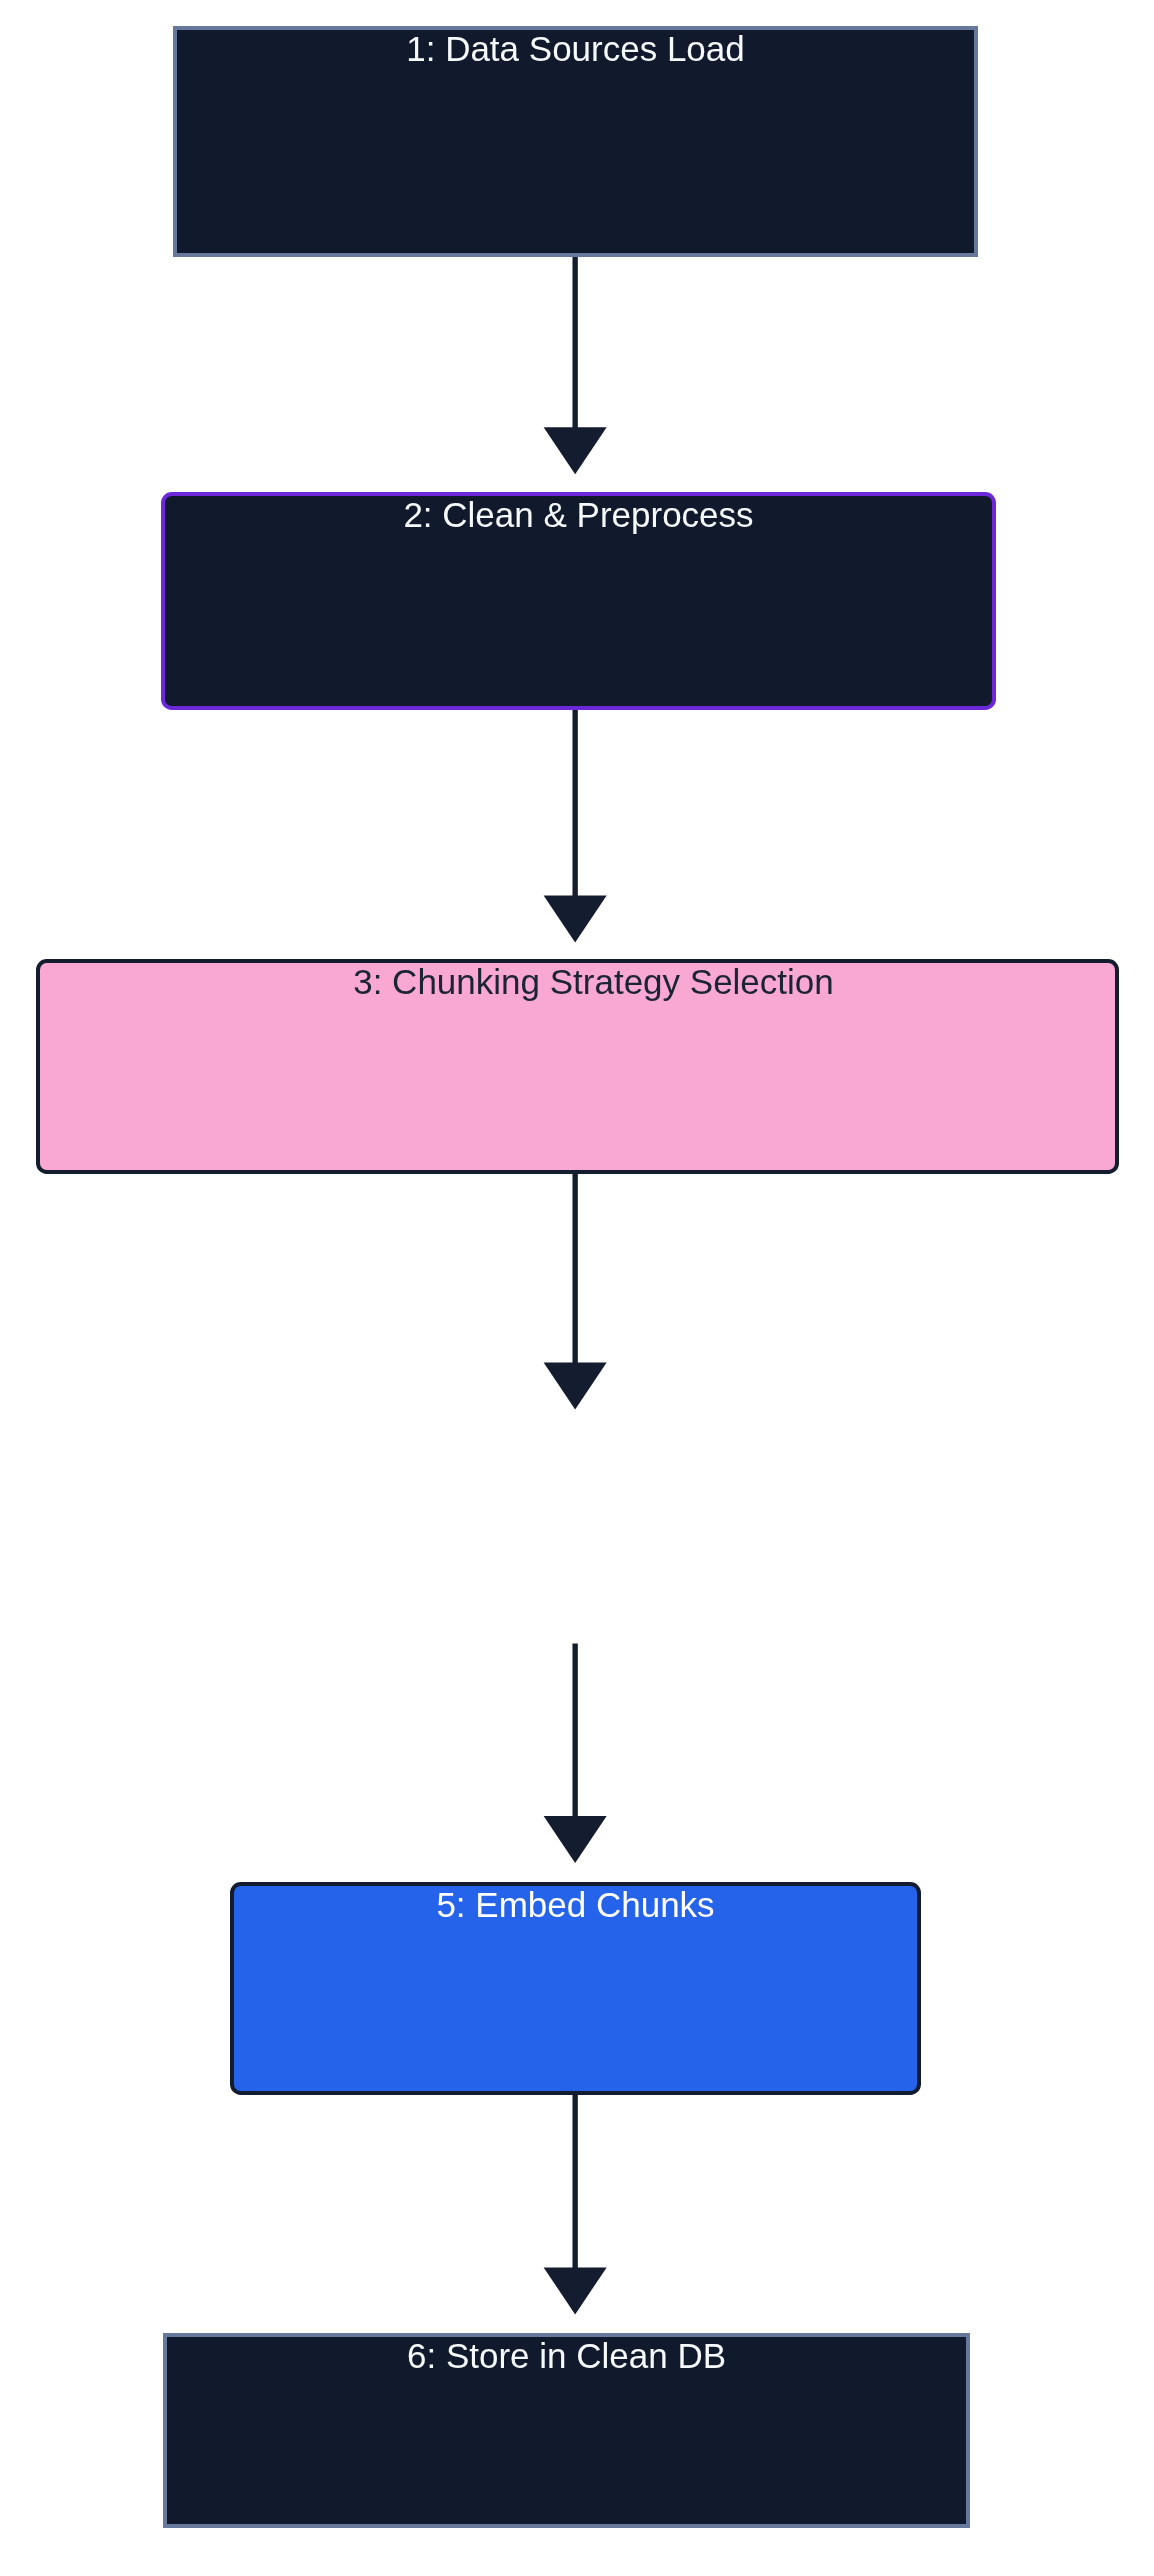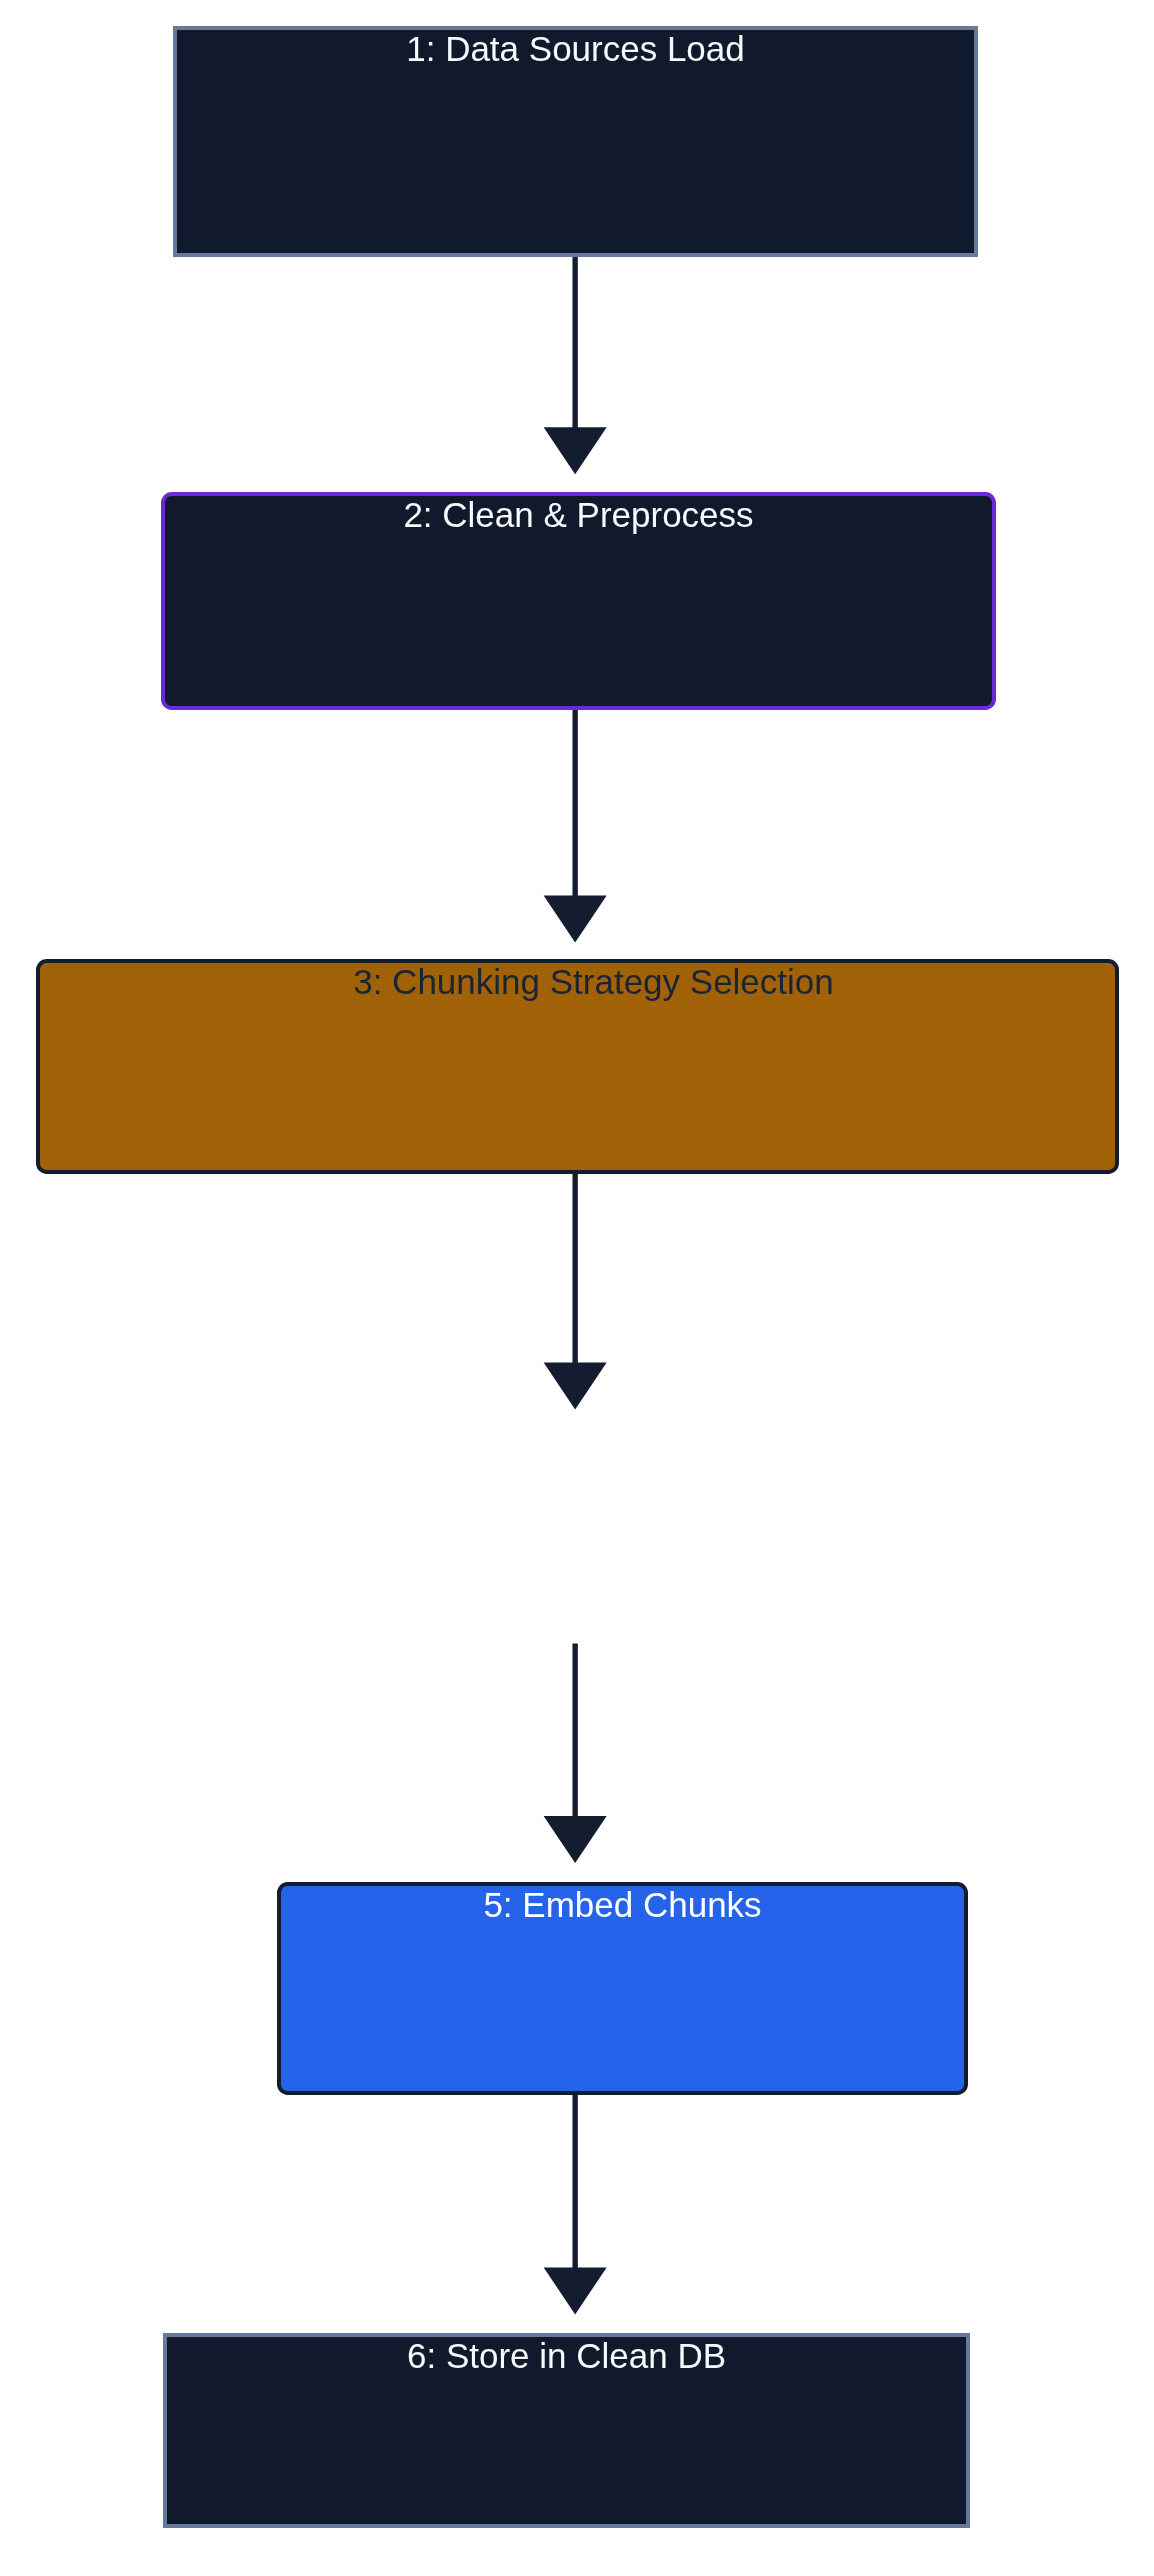--- a/index.html
+++ b/index.html
@@ -47,34 +47,33 @@
   
   .style-dark-round {
     background: #111a2c;
     border: 4px solid #6d28d9;
     border-radius: 10.7px;
     color: #f7fafc;
   }
 
   
   .style-light-blue {
-    background: #a16207;
+    background: #f9a8d4;
     border: 4px solid #141d2f;
     border-radius: 10.7px;
     color: #1b2433;
     padding-left: 32px;
   }
 
   
   .style-vivid-blue {
     background: #2563eb;
     border: 4px solid #141d2f;
     border-radius: 10.7px;
     color: #ffffff;
-    margin-left: 47px;
   }
 
   .edges-layer {
     position: absolute;
     left: 0;
     top: 0;
     width: 1155px;
     height: 2576px;
     pointer-events: none;
   }

